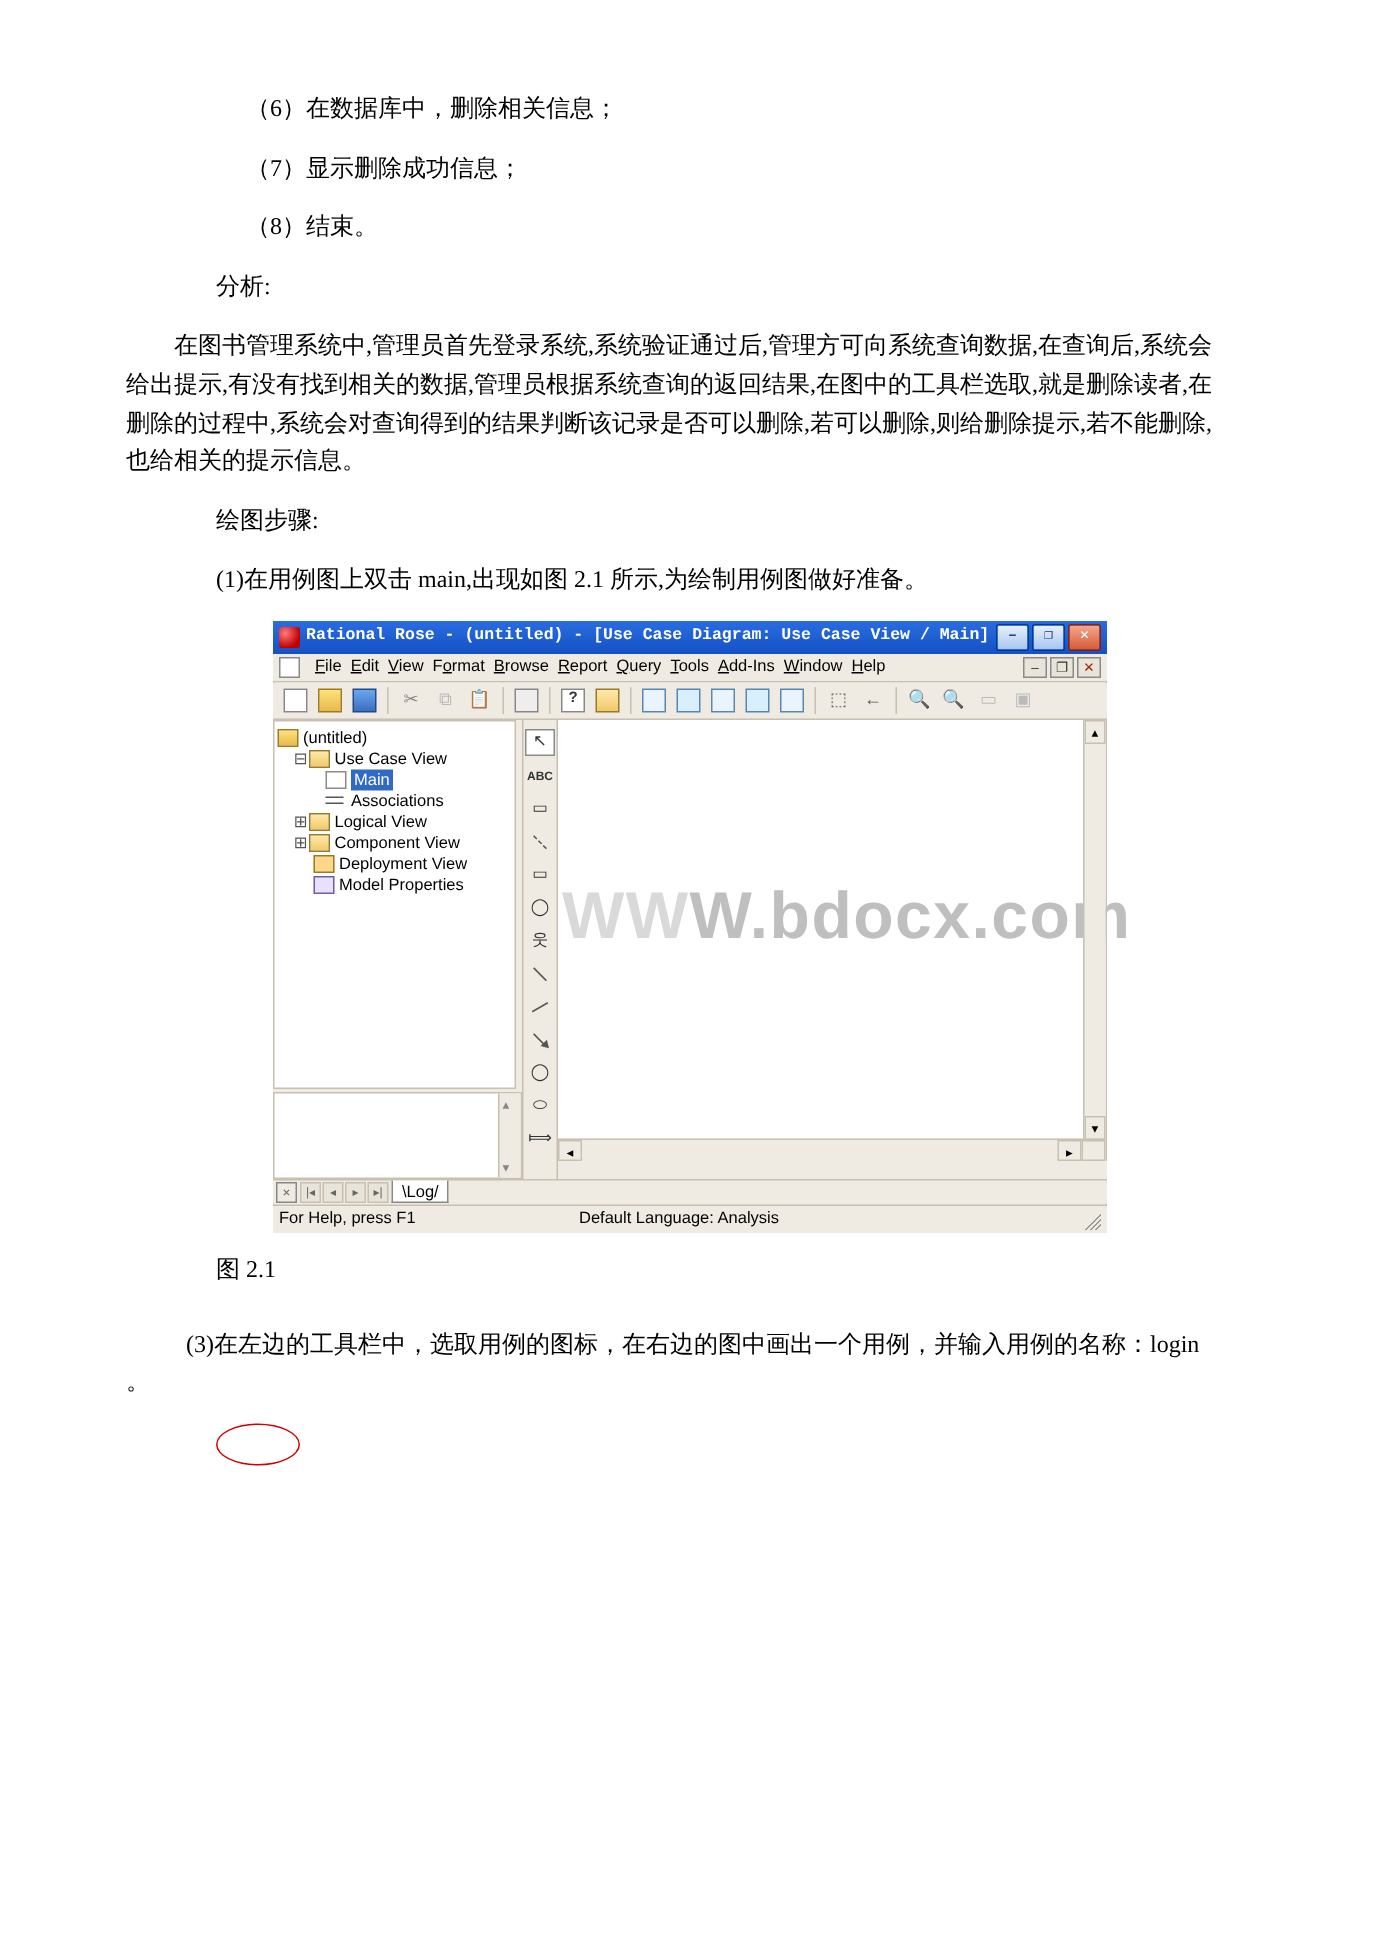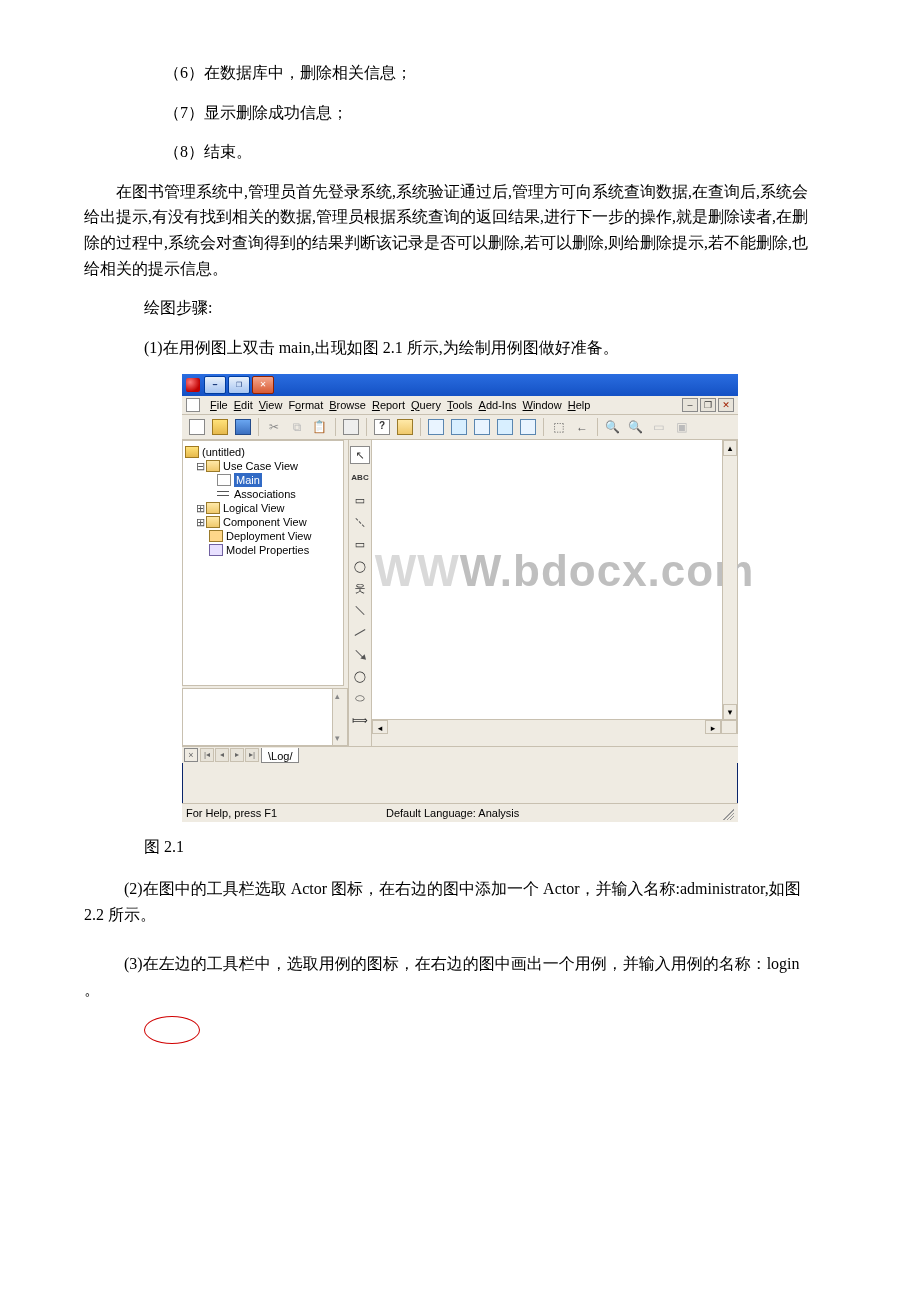--- a/index.html
+++ b/index.html
@@ -200,21 +200,21 @@
   .vscroll .dbtn{position:absolute;bottom:0;left:0;width:12px;height:14px;border:1px solid #c8c0b0;background:#efebe2;text-align:center;font-size:9px;}
   .logbar {
     height:16px;background:#efebe2;border-top:1px solid #c8c0b0;
     display:flex;align-items:center;padding:0 2px;font-size:11px;
   }
   .logbar .xb{width:12px;height:12px;border:1px solid #888;margin-right:2px;display:flex;align-items:center;justify-content:center;font-size:9px;color:#666;}
   .logbar .nav{width:12px;height:12px;border:1px solid #c8c0b0;margin-right:1px;display:flex;align-items:center;justify-content:center;font-size:8px;color:#666;background:#e8e4da;}
   .logbar .tab{height:14px;padding:0 6px;border:1px solid #888;border-top:none;background:#fff;margin-left:1px;}
   .statusbar {
     height:18px;background:#efebe2;border-top:1px solid #c8c0b0;
-    display:flex;align-items:center;font-size:11px;padding:0 4px;margin-top:40px;
+    display:flex;align-items:center;font-size:11px;padding:0 4px;
   }
   .statusbar .cell1{width:200px;}
   .statusbar .grip{margin-left:auto;width:14px;height:14px;background:
     linear-gradient(135deg,transparent 60%,#999 60%,#999 65%,transparent 65%,transparent 72%,#999 72%,#999 77%,transparent 77%,transparent 84%,#999 84%,#999 89%,transparent 89%);}
 
   .oval-wrap { padding-left: 100px; margin-top: 12px; }
   .red-oval {
     width: 54px; height: 26px;
     border: 1.5px solid #d00000;
     border-radius: 50%;
@@ -222,31 +222,33 @@
 </style>
 </head>
 <body>
 
 <div class="page">
 
   <p class="para indent-step">（6）在数据库中，删除相关信息；</p>
   <p class="para indent-step">（7）显示删除成功信息；</p>
   <p class="para indent-step">（8）结束。</p>
 
-
-  <p class="para-wide" style="text-indent:2em;">在图书管理系统中,管理员首先登录系统,系统验证通过后,管理方可向系统查询数据,在查询后,系统会给出提示,有没有找到相关的数据,管理员根据系统查询的返回结果,进行下一步的操作,就是删除读者,在删除的过程中,系统会对查询得到的结果判断该记录是否可以删除,若可以删除,则给删除提示,若不能删除,也给相关的提示信息。</p>
+  <p class="para indent1" style="padding-left:100px;text-indent:0;">分析:</p>
+
+  <p class="para-wide" style="text-indent:2em;">在图书管理系统中,管理员首先登录系统,系统验证通过后,管理方可向系统查询数据,在查询后,系统会给出提示,有没有找到相关的数据,管理员根据系统查询的返回结果,在图中的工具栏选取,就是删除读者,在删除的过程中,系统会对查询得到的结果判断该记录是否可以删除,若可以删除,则给删除提示,若不能删除,也给相关的提示信息。</p>
 
   <p class="para" style="padding-left:100px;text-indent:0;">绘图步骤:</p>
 
   <p class="para" style="padding-left:100px;text-indent:0;">(1)在用例图上双击 main,出现如图 2.1 所示,为绘制用例图做好准备。</p>
 
   <div class="shot-wrap">
 
     <div class="titlebar">
       <div class="app-icon"></div>
+      <div class="title-text">Rational Rose - (untitled) - [Use Case Diagram: Use Case View / Main]</div>
       <div class="winbtns">
         <div class="winbtn">–</div>
         <div class="winbtn">❐</div>
         <div class="winbtn close">✕</div>
       </div>
     </div>
 
     <div class="menubar">
       <span class="mdi-icon"></span>
       <span class="menuitem"><span class="ul">F</span><span></span>ile</span>
@@ -431,21 +433,20 @@
 
     <div class="statusbar">
       <div class="cell1">For Help, press F1</div>
       <div>Default Language: Analysis</div>
       <div class="grip"></div>
     </div>
   </div>
 
   <p class="caption">图 2.1</p>
 
-  <p class="para-wide" style="text-indent:2.5em;">(2)在图中的工具栏选取 Actor 图标，在右边的图中添加一个 Actor，并输入名称:administrator,如图 2.2 所示。</p>
 
   <p class="para-wide" style="text-indent:2.5em;margin-top:24px;">(3)在左边的工具栏中，选取用例的图标，在右边的图中画出一个用例，并输入用例的名称：login 。</p>
 
   <div class="oval-wrap">
     <div class="red-oval"></div>
   </div>
 
 </div>
 
 </body></html>

